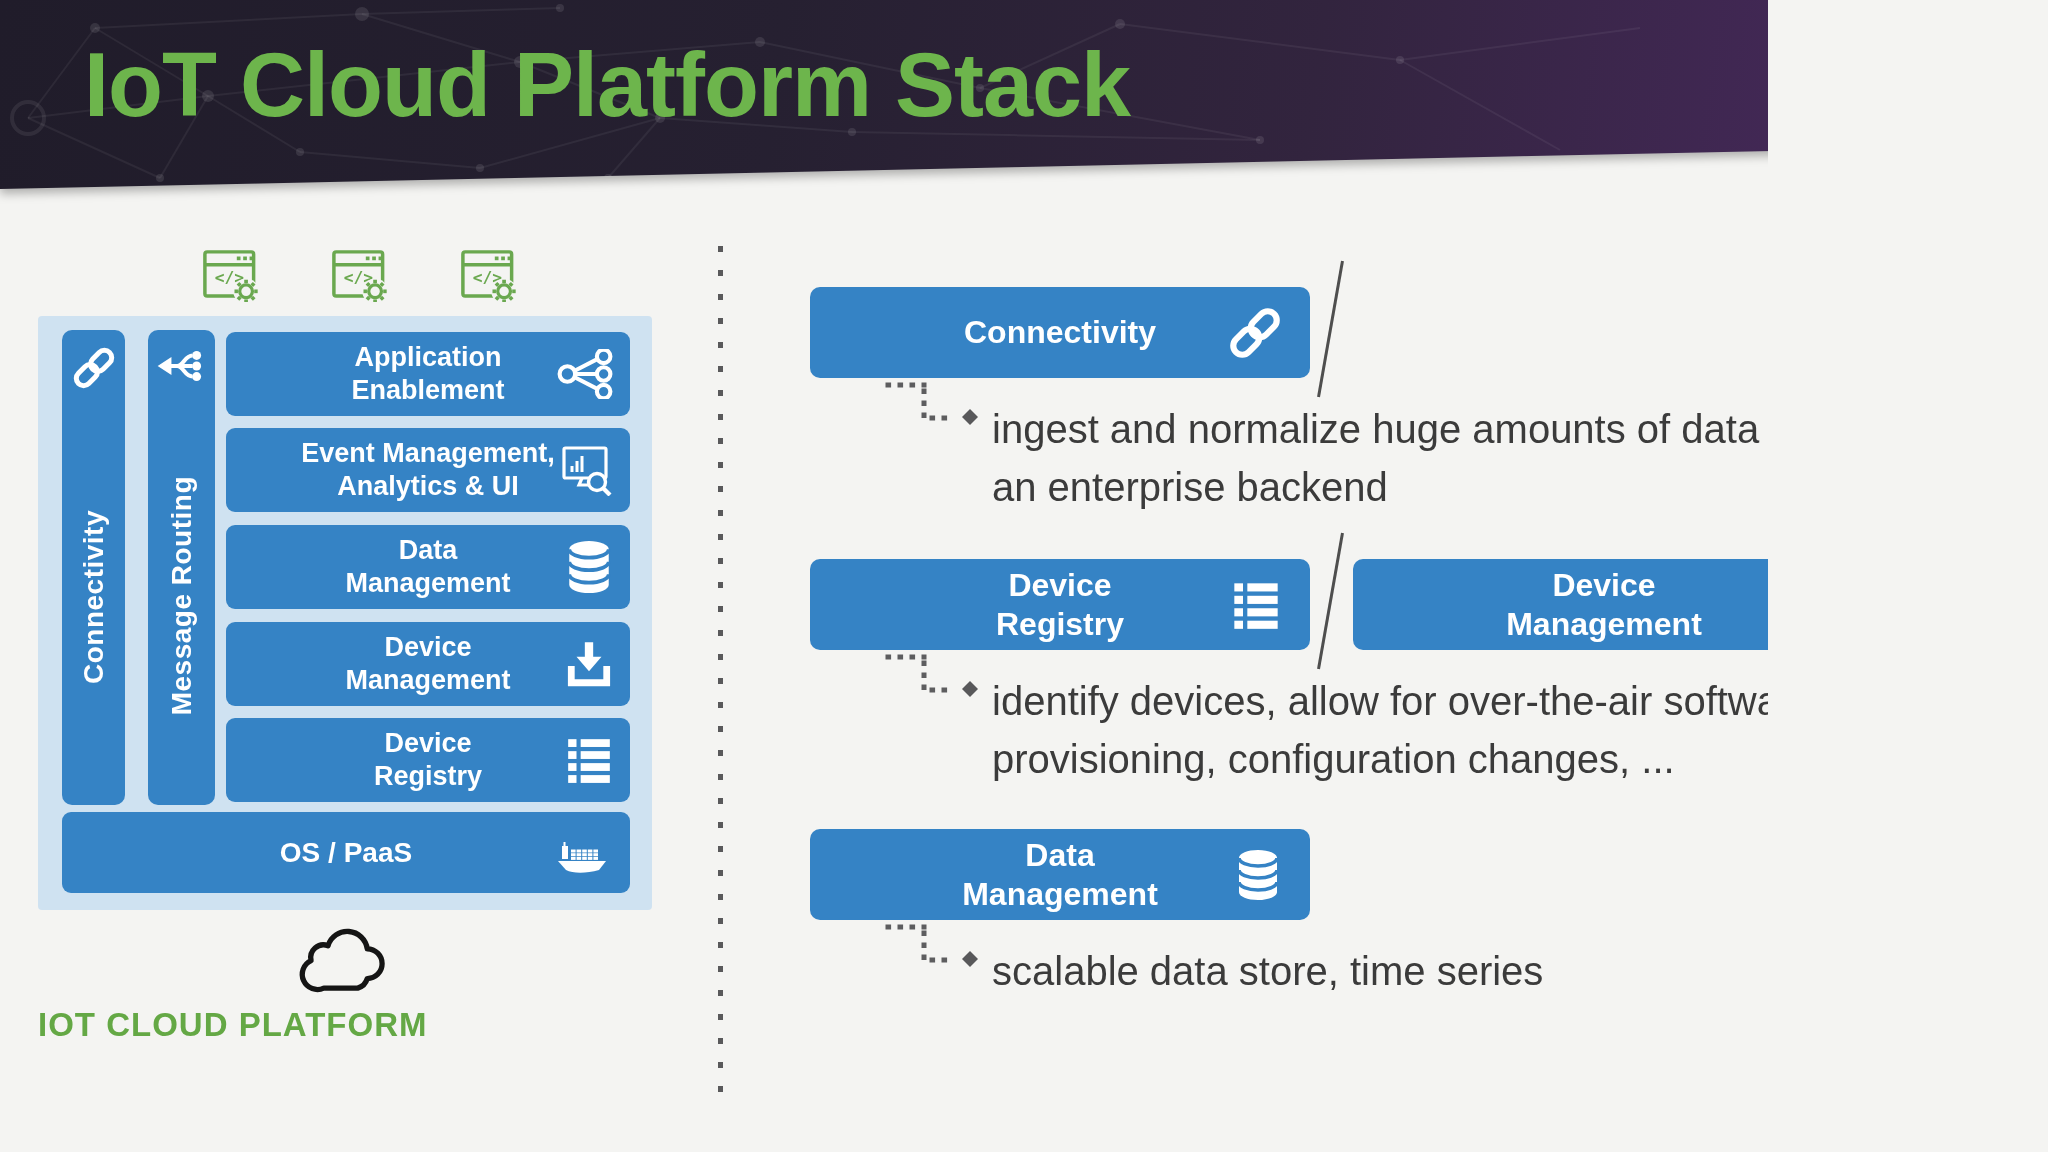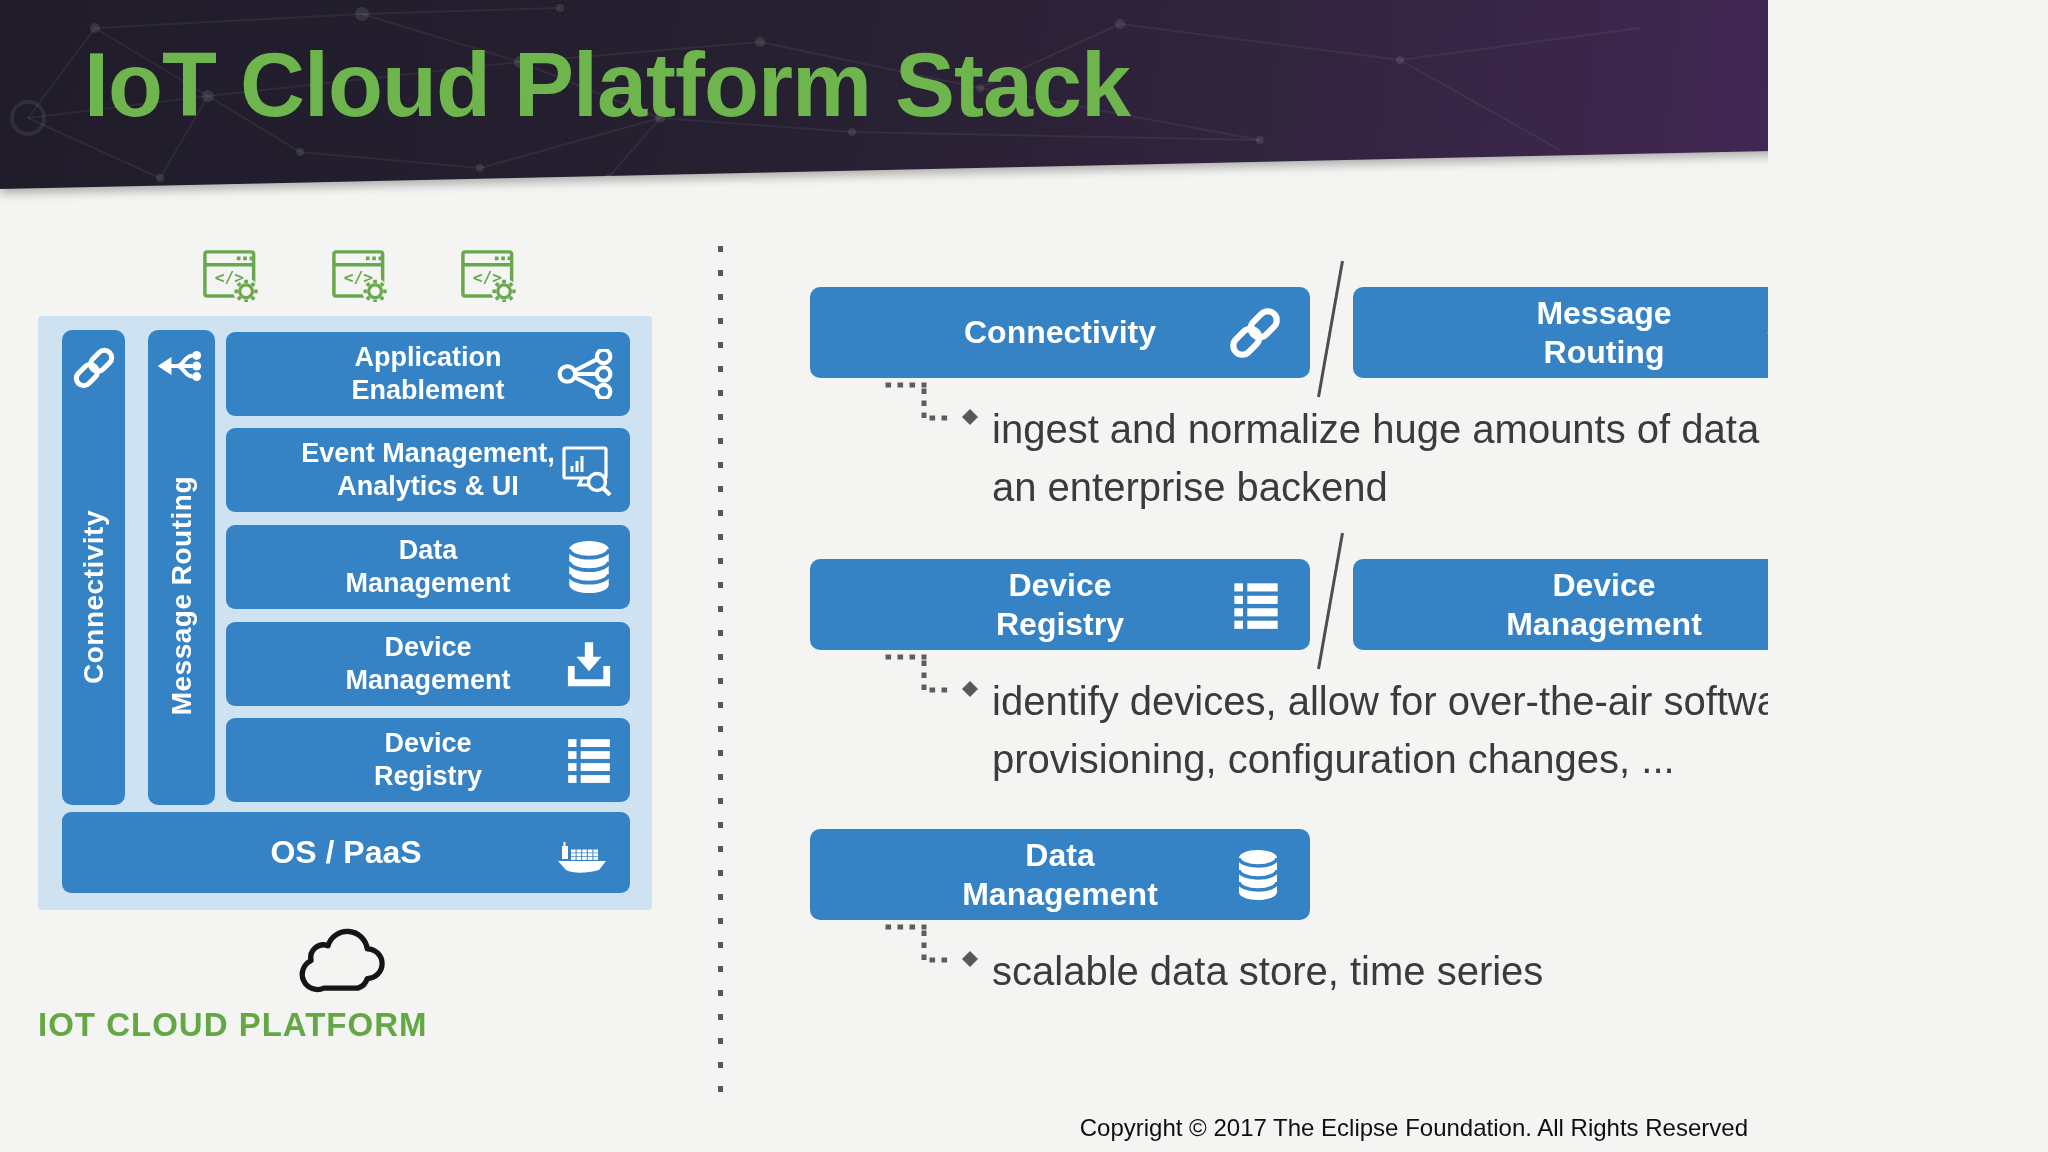--- a/index.html
+++ b/index.html
@@ -49,21 +49,21 @@
   .plabel-box{flex:1;display:flex;align-items:center;justify-content:center;min-height:0;}
   .pillar-label{writing-mode:vertical-rl;transform:rotate(180deg);color:#fff;font-weight:bold;
                 font-size:28px;letter-spacing:.5px;white-space:nowrap;}
   .layer{position:absolute;left:188px;width:404px;height:84px;background:var(--blue);
          border-radius:9px;display:flex;align-items:center;justify-content:center;}
   .layer-label,.base-label{color:#fff;font-weight:bold;font-size:27px;line-height:33px;
          text-align:center;white-space:pre-line;}
   .licon{position:absolute;right:16px;top:50%;transform:translateY(-50%);}
   .base-layer{position:absolute;left:24px;top:496px;width:568px;height:81px;background:var(--blue);
               border-radius:9px;display:flex;align-items:center;justify-content:center;}
-  .base-label{font-size:32px;}
+  .base-label{font-size:28px;}
   .cloud-svg{position:absolute;left:292px;top:908px;}
   .caption{position:absolute;left:38px;top:1006px;width:614px;font-size:33px;
            font-weight:bold;color:var(--caption-green);letter-spacing:1px;}
 
   
   .separator{position:absolute;left:718px;top:246px;width:5px;height:858px;
              background:repeating-linear-gradient(180deg,#59595b 0px,#59595b 6px,
                         rgba(0,0,0,0) 6px,rgba(0,0,0,0) 24px);}
 
   
@@ -361,27 +361,20 @@
 
   <div class="separator"></div>
 
   <div class="btn" style="left:810px;top:287px;width:500px;">
     <span class="btn-label">Connectivity</span>
     <svg class="bicon" width="54" height="54">
         <use href="#sym-chain"></use>
       </svg>
   </div>
   <div class="slash" style="left:1329px;top:260px;"></div>
-  <div class="btn" style="left:1353px;top:287px;width:502px;">
-    <span class="btn-label">Message
-Routing</span>
-    <svg class="bicon" width="62" height="46">
-        <use href="#sym-merge"></use>
-      </svg>
-  </div>
   <svg class="connector" style="top:378px;" width="115" height="54">
       <use href="#sym-connector"></use>
     </svg>
   <div class="desc" style="top:400px;">ingest and normalize huge amounts of data into
 an enterprise backend</div>
 
   <div class="btn" style="left:810px;top:559px;width:500px;">
     <span class="btn-label">Device
 Registry</span>
     <svg class="bicon" width="52" height="52">
@@ -407,15 +400,14 @@
 Management</span>
     <svg class="bicon" width="48px" height="52">
         <use href="#sym-database"></use>
       </svg>
   </div>
   <svg class="connector" style="top:920px;" width="115" height="54">
       <use href="#sym-connector"></use>
     </svg>
   <div class="desc" style="top:942px;">scalable data store, time series</div>
 
-  <div class="copyright">Copyright © 2017 The Eclipse Foundation. All Rights Reserved</div>
 
 </div>
 
 </body></html>

